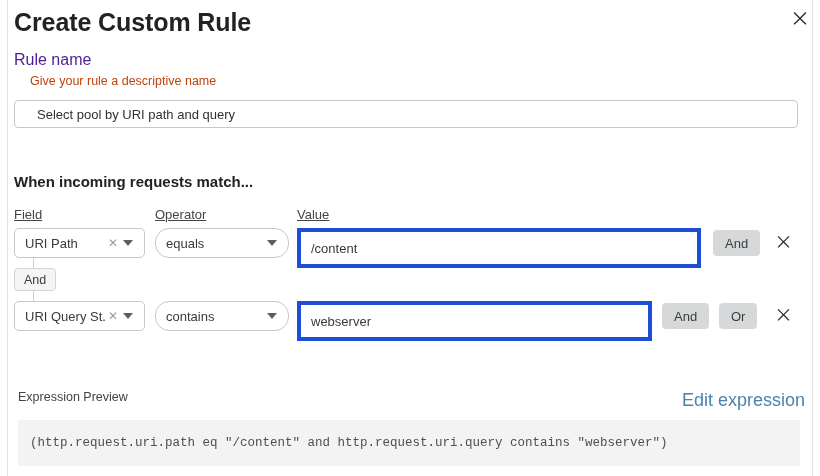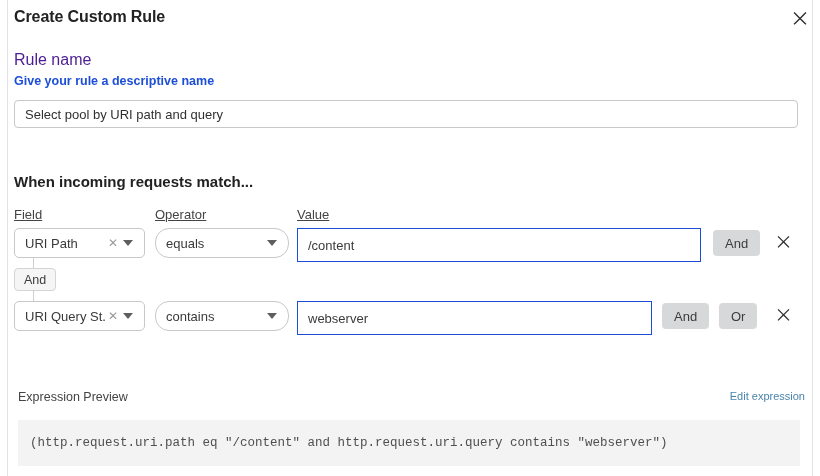--- a/index.html
+++ b/index.html
@@ -30,21 +30,21 @@
     position: absolute;
     left: 812px; top: 0; width: 1px; height: 476px;
     background: #e2e3e4;
   }
 
   
   .dialog-title {
     position: absolute;
     left: 14px;
     top: 8px;
-    font-size: 16px;
+    font-size: 25px;
     font-weight: bold;
     color: #222222;
     letter-spacing: -0.1px;
   }
   .close-btn {
     position: absolute;
     right: 9px;
     top: 7px;
     width: 22px;
     height: 22px;
@@ -61,40 +61,39 @@
   
   .rule-name-label {
     position: absolute;
     left: 14px;
     top: 51px;
     font-size: 16px;
     color: #4c1d95;
   }
   .rule-name-help {
     position: absolute;
-    left: 14px;
+    left: 30px;
     top: 74px;
     font-size: 12.5px;
-    color: #1d4ed8;
-    font-weight: bold;
+    color: #c2410c;
   }
   .rule-name-input {
     position: absolute;
     left: 14px;
     top: 100px;
     width: 784px;
     height: 28px;
     box-sizing: border-box;
     border: 1px solid #c8c8c8;
     border-radius: 4px;
     background: #fff;
     font-family: "Liberation Sans", sans-serif;
     font-size: 13px;
     color: #313131;
-    padding: 0 10px;
+    padding: 0 22px;
     outline: none;
   }
 
   
   .section-heading {
     position: absolute;
     left: 14px;
     top: 173px;
     font-size: 15px;
     font-weight: bold;
@@ -156,21 +155,21 @@
     border-left: 5px solid transparent;
     border-right: 5px solid transparent;
     border-top: 6px solid #5f5f5f;
   }
 
   .value-input {
     position: absolute;
     left: 297px;
     height: 30px;
     box-sizing: border-box;
-    border: 1px solid #1d4ed8;
+    border: 4px solid #1d4ed8;
     border-radius: 0;
     background: #fff;
     font-family: "Liberation Sans", sans-serif;
     font-size: 13px;
     color: #3a3a3a;
     padding: 16px 10px;
     outline: none;
   }
   .value-input.w0 { width: 404px; }
   .value-input.w1 { width: 355px; }
@@ -242,21 +241,21 @@
     position: absolute;
     left: 18px;
     top: 390px;
     font-size: 12.5px;
     color: #444444;
   }
   .edit-expr-link {
     position: absolute;
     right: 15px;
     top: 390px;
-    font-size: 11px;
+    font-size: 18px;
     color: #4a84ab;
     text-decoration: none;
     cursor: pointer;
   }
   .expr-code {
     position: absolute;
     left: 18px;
     top: 420px;
     width: 782px;
     height: 46px;

